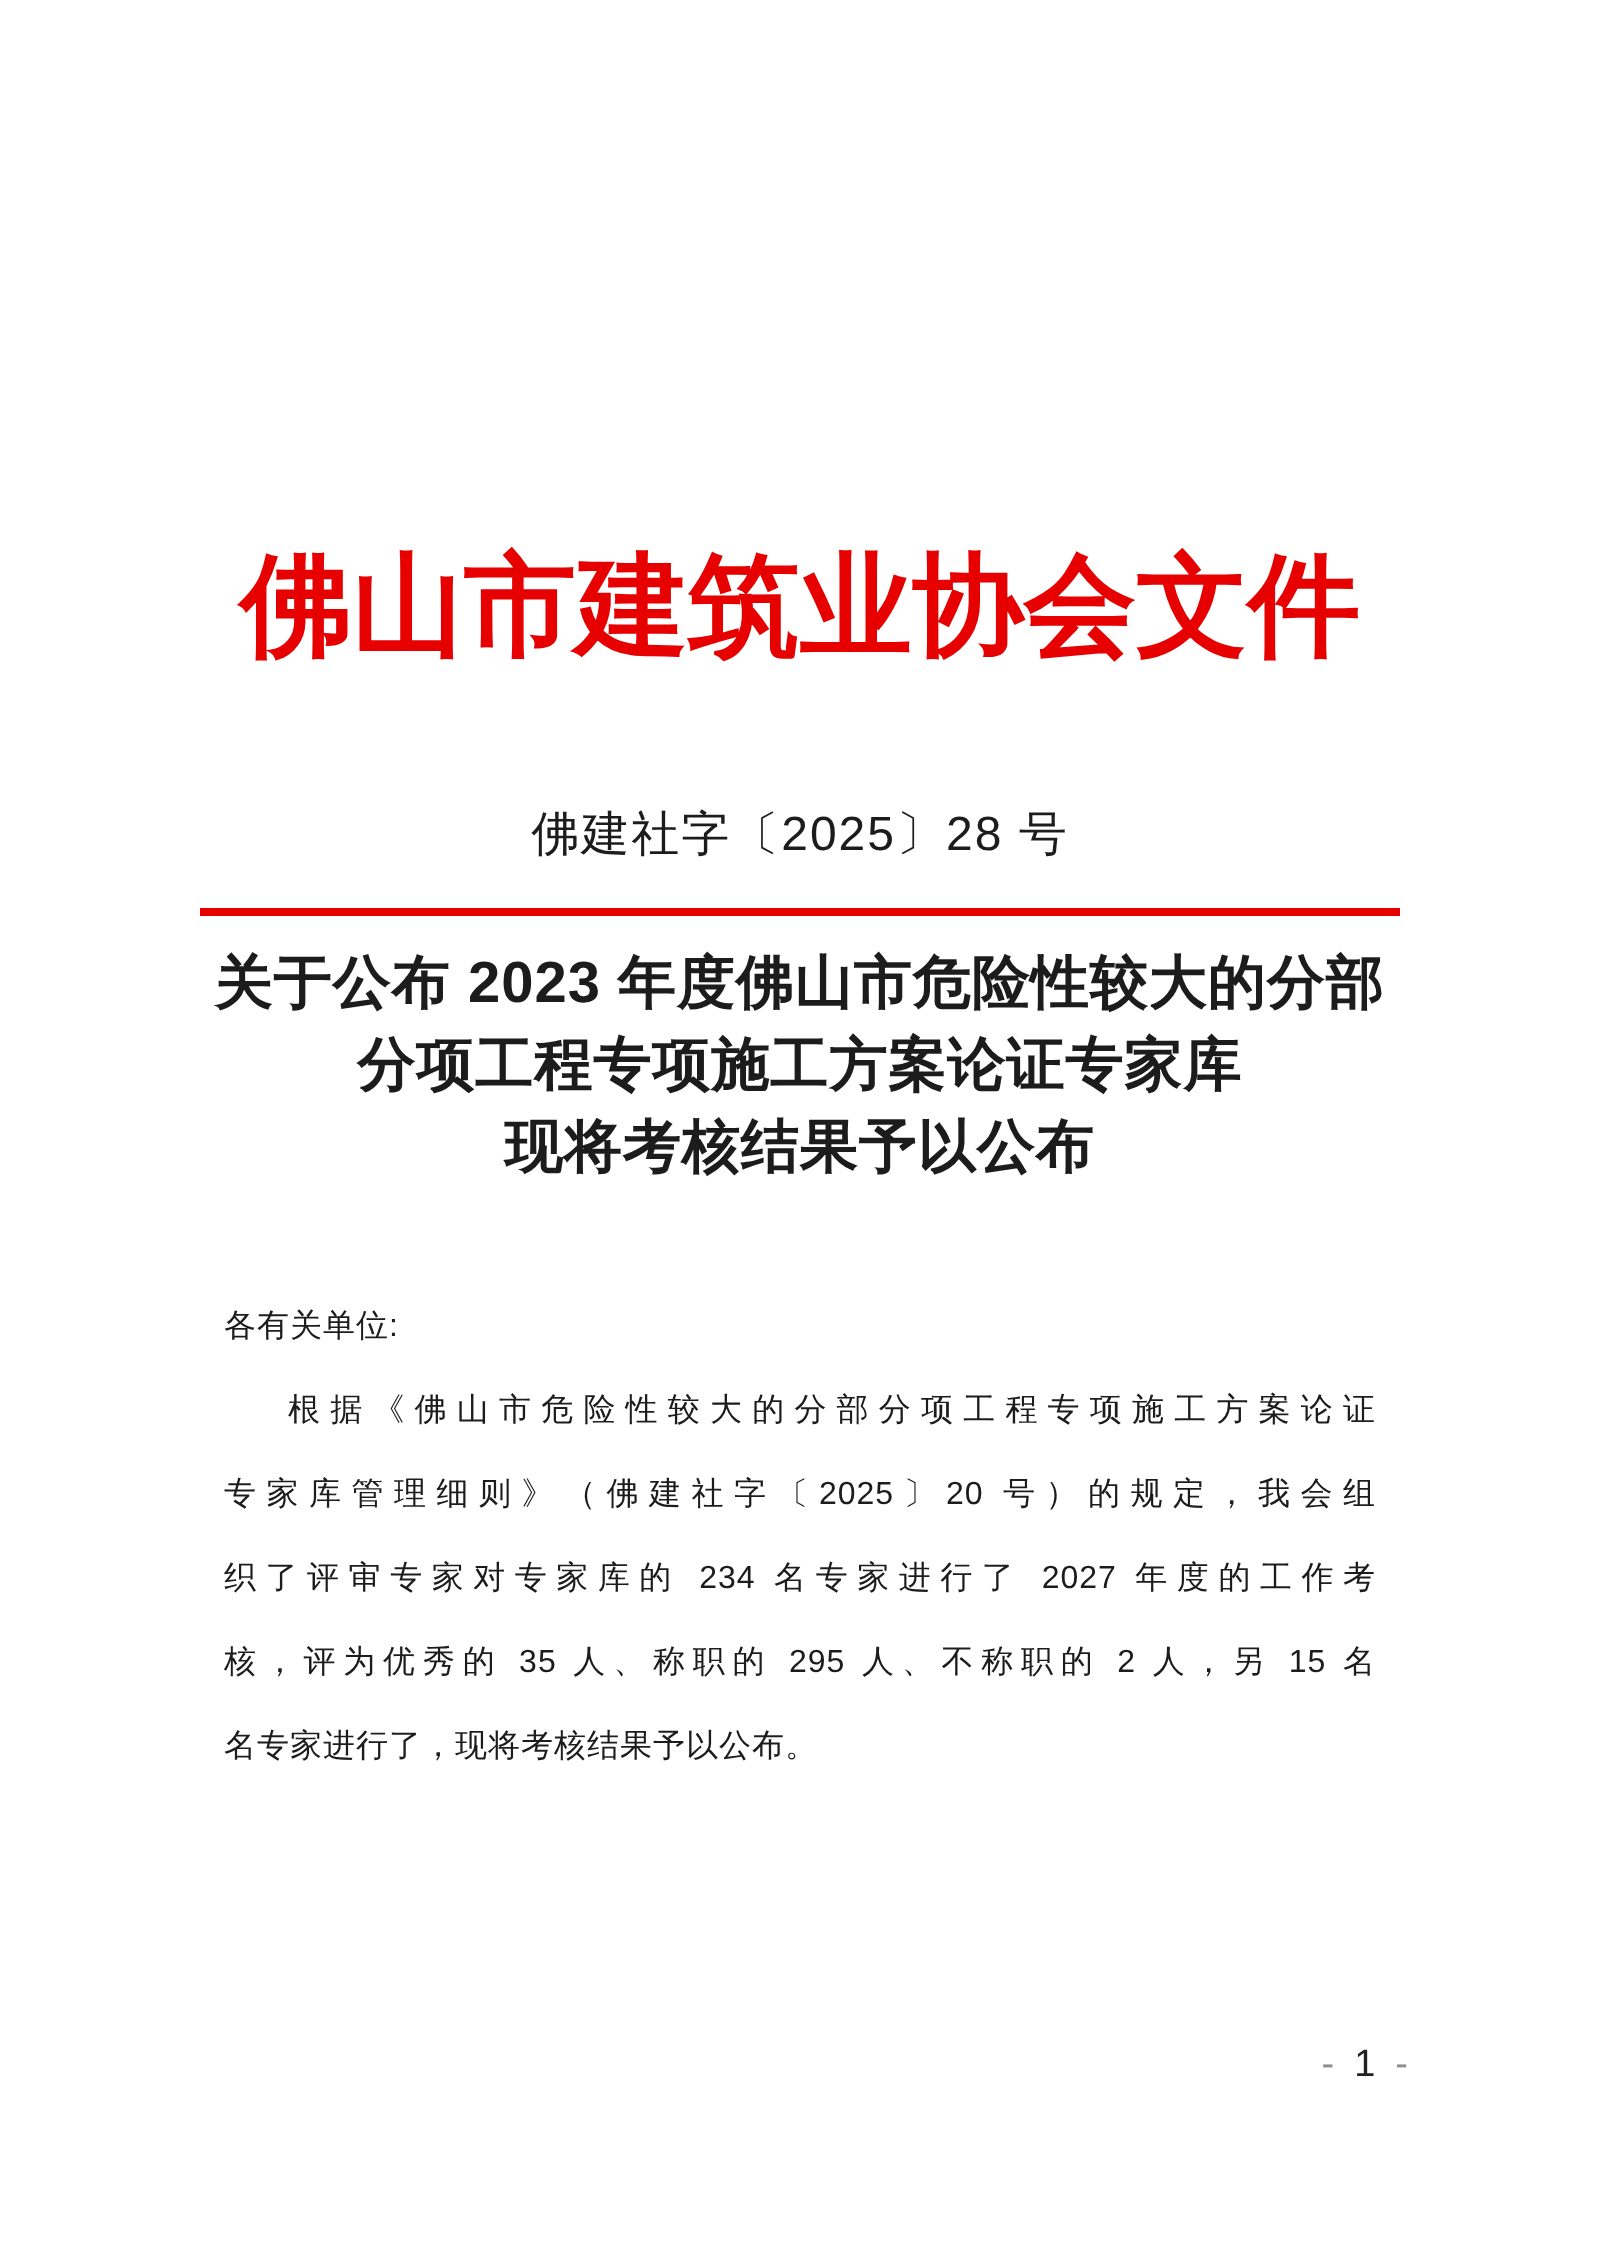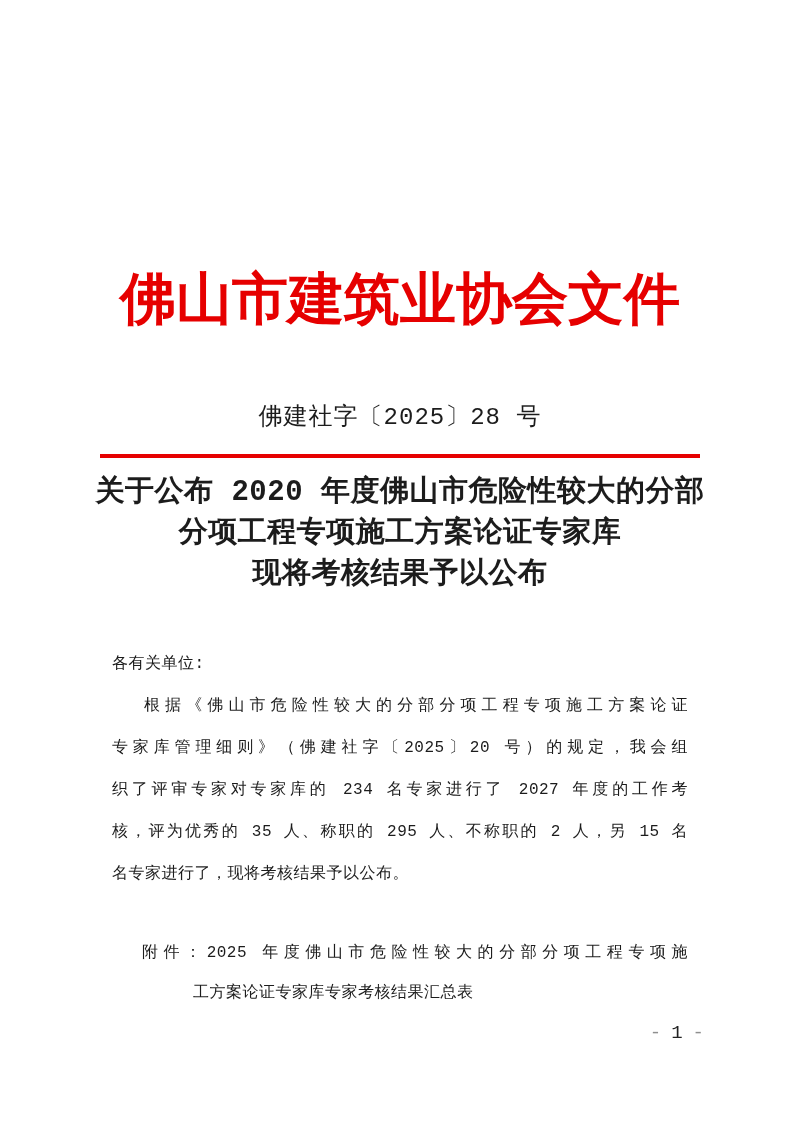--- a/index.html
+++ b/index.html
@@ -13,21 +13,21 @@
     padding:0;
     background:#ffffff;
   }
   .page{
     position:relative;
     width:800px;
     height:1131px;
     margin:0 auto;
     background:#ffffff;
     overflow:hidden;
-    font-family:Liberation Mono, monospace;
+    font-family:Liberation Sans, sans-serif;
     color:var(--ink);
   }
   .org-title{
     margin:0;
     padding-top:264px;
     text-align:center;
     font-size:56px;
     line-height:78px;
     font-weight:bold;
     color:var(--red);
@@ -105,36 +105,32 @@
 
 <div class="page">
 
   <h1 class="org-title">佛山市建筑业协会文件</h1>
 
   <div class="doc-number">佛建社字〔2025〕28 号</div>
 
   <div class="red-line"></div>
 
   <h2 class="doc-title">
-    <div>关于公布 2020 年度佛山市危险性较大的分部</div>
+    <div>关于公布 2023 年度佛山市危险性较大的分部</div>
     <div>分项工程专项施工方案论证专家库</div>
     <div>现将考核结果予以公布</div>
   </h2>
 
   <div class="body-block">
     <div class="body-line">各有关单位:</div>
     <div class="body-line jline first-indent">根据《佛山市危险性较大的分部分项工程专项施工方案论证</div>
     <div class="body-line jline">专家库管理细则》（佛建社字〔2025〕20 号）的规定，我会组</div>
     <div class="body-line jline">织了评审专家对专家库的 234 名专家进行了 2027 年度的工作考</div>
     <div class="body-line jline">核，评为优秀的 35 人、称职的 295 人、不称职的 2 人，另 15 名</div>
     <div class="body-line">名专家进行了，现将考核结果予以公布。</div>
 
-    <div class="attachment">
-      <div class="att-line1">附件：2025 年度佛山市危险性较大的分部分项工程专项施</div>
-      <div class="att-line2">工方案论证专家库专家考核结果汇总表</div>
-    </div>
   </div>
 
   <div class="page-num">
     <span class="dash">-</span><span class="num">1</span><span class="dash">-</span>
   </div>
 
 </div>
 
 </body></html>

